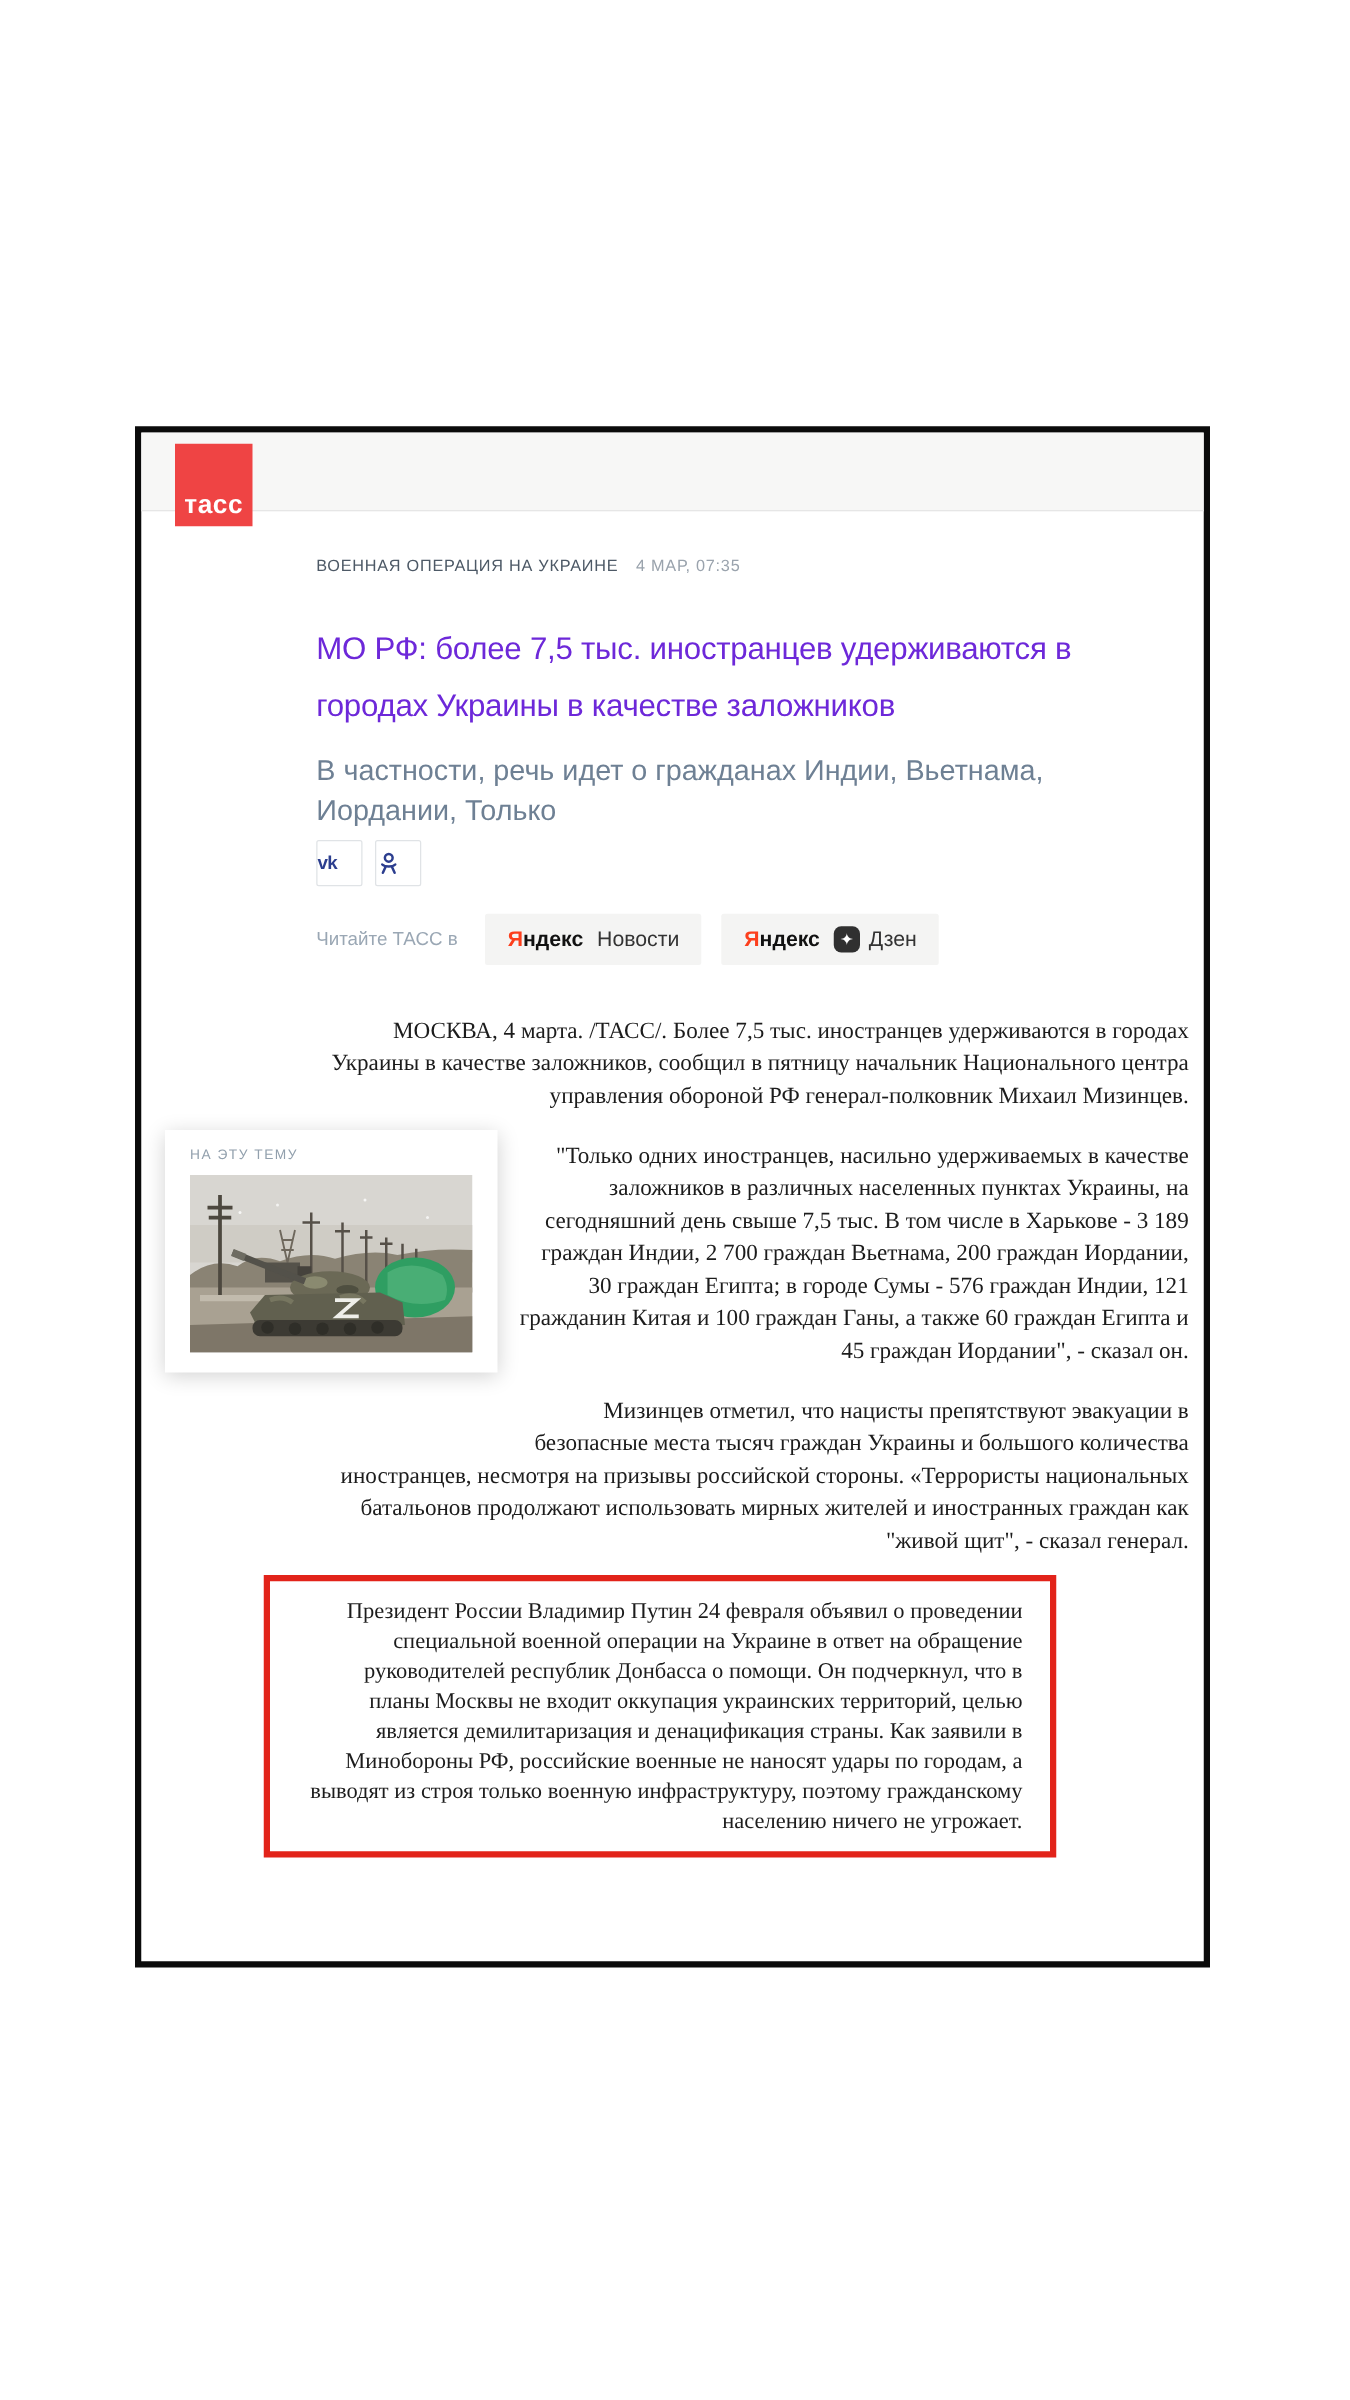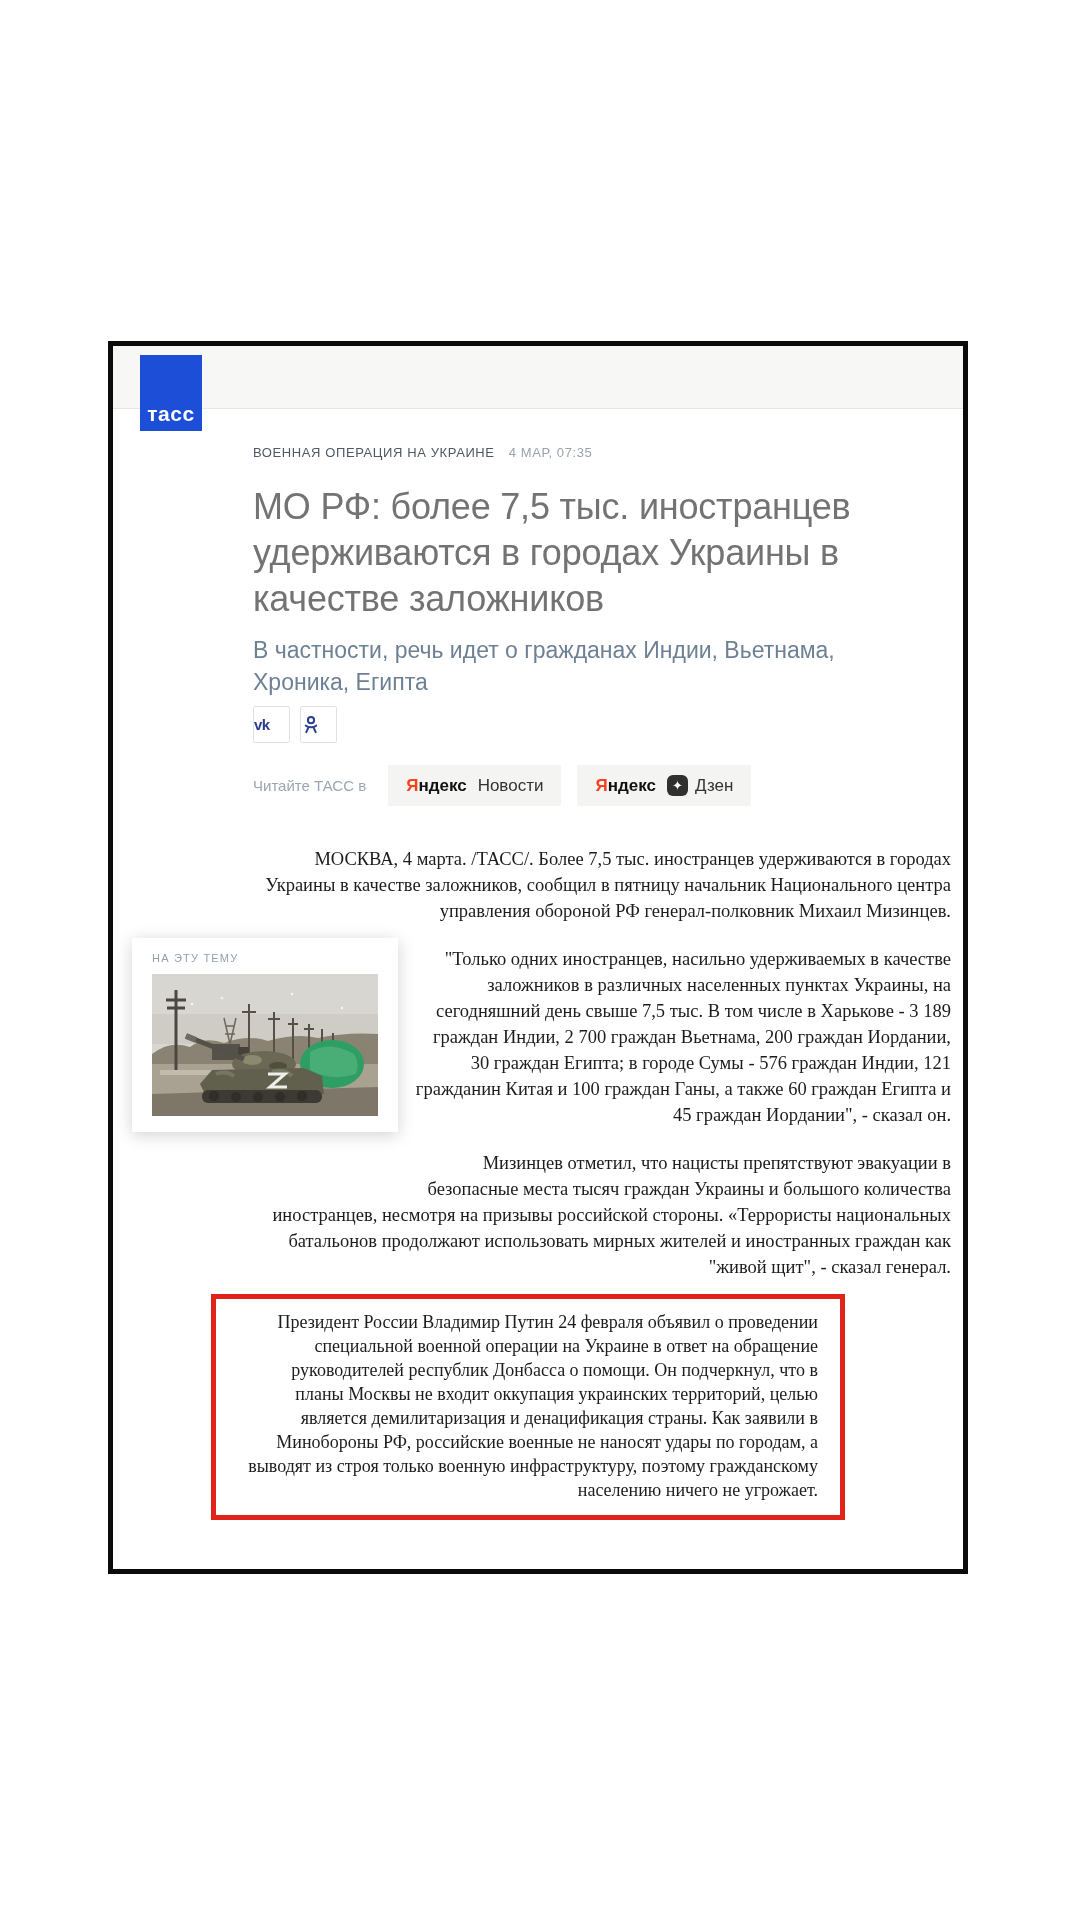--- a/index.html
+++ b/index.html
@@ -5,31 +5,31 @@
   * { margin:0; padding:0; box-sizing:border-box; }
   html,body { width:1080px; height:1920px; background:#ffffff; font-family:"Liberation Sans", sans-serif; }
   .frame {
     position:absolute; left:108px; top:341px; width:860px; height:1233px;
     border:5px solid #0b0b0b; background:#ffffff; overflow:hidden;
   }
   .site-header {
     position:relative; height:63px; background:#f7f7f6; border-bottom:1px solid #e6e6e6;
   }
   .logo {
-    position:absolute; left:27px; top:9px; width:62px; height:76px;
-    background:#1d4ed8; color:#fff; display:flex; align-items:flex-end; justify-content:center;
+    position:absolute; left:27px; top:9px; width:62px; height:66px;
+    background:#ef4444; color:#fff; display:flex; align-items:flex-end; justify-content:center;
     font-weight:700; font-size:21px; letter-spacing:.5px; padding-bottom:5px; cursor:pointer;
   }
   .article { padding:36px 12px 0 140px; }
   .meta { font-size:13px; letter-spacing:.6px; }
   .meta .cat { color:#4d5966; font-weight:500; }
   .meta .time { color:#9aa3ad; margin-left:10px; }
   h1.headline {
-    margin-top:24px; font-size:36px; line-height:46px; font-weight:500;
-    color:#737373; max-width:670px; letter-spacing:-.2px;
+    margin-top:36px; font-size:25px; line-height:46px; font-weight:500;
+    color:#6d28d9; max-width:670px; letter-spacing:-.2px;
   }
   .lead { margin-top:12px; font-size:23px; line-height:32px; color:#6e8094; max-width:600px; }
   .share-row { margin-top:8px; display:flex; gap:10px; }
   .share-btn {
     width:37px; height:37px; border:1px solid #e0e3e6; border-radius:2px; background:#fff;
     display:flex; align-items:center; justify-content:flex-start; cursor:pointer;
   }
   .vk-glyph { color:#2c3e8f; font-weight:800; font-size:15px; letter-spacing:-.5px; }
   .follow-row { margin-top:22px; display:flex; align-items:center; gap:16px; }
   .follow-label { font-size:15px; color:#9aa7b4; margin-right:6px; }
@@ -75,21 +75,21 @@
 
   <div class="article">
 
     <div class="meta">
       <span class="cat">ВОЕННАЯ ОПЕРАЦИЯ НА УКРАИНЕ</span>
       <span class="time">4 МАР, 07:35</span>
     </div>
 
     <h1 class="headline">МО РФ: более 7,5 тыс. иностранцев удерживаются в городах Украины в качестве заложников</h1>
 
-    <div class="lead">В частности, речь идет о гражданах Индии, Вьетнама, Хроника, Египта</div>
+    <div class="lead">В частности, речь идет о гражданах Индии, Вьетнама, Иордании, Только</div>
 
     <div class="share-row">
       <div class="share-btn">
         <span class="vk-glyph">vk</span>
       </div>
       <div class="share-btn">
         <svg width="20" height="20" viewBox="0 0 20 20" fill="none" stroke="#2c3e8f" stroke-width="2" stroke-linecap="round">
           <circle cx="10" cy="5.2" r="3.1"></circle>
           <path d="M4.8,10.6 c2,2.2 8.4,2.2 10.4,0"></path>
           <path d="M7.4,12.6 l-2.1,4.6"></path>

